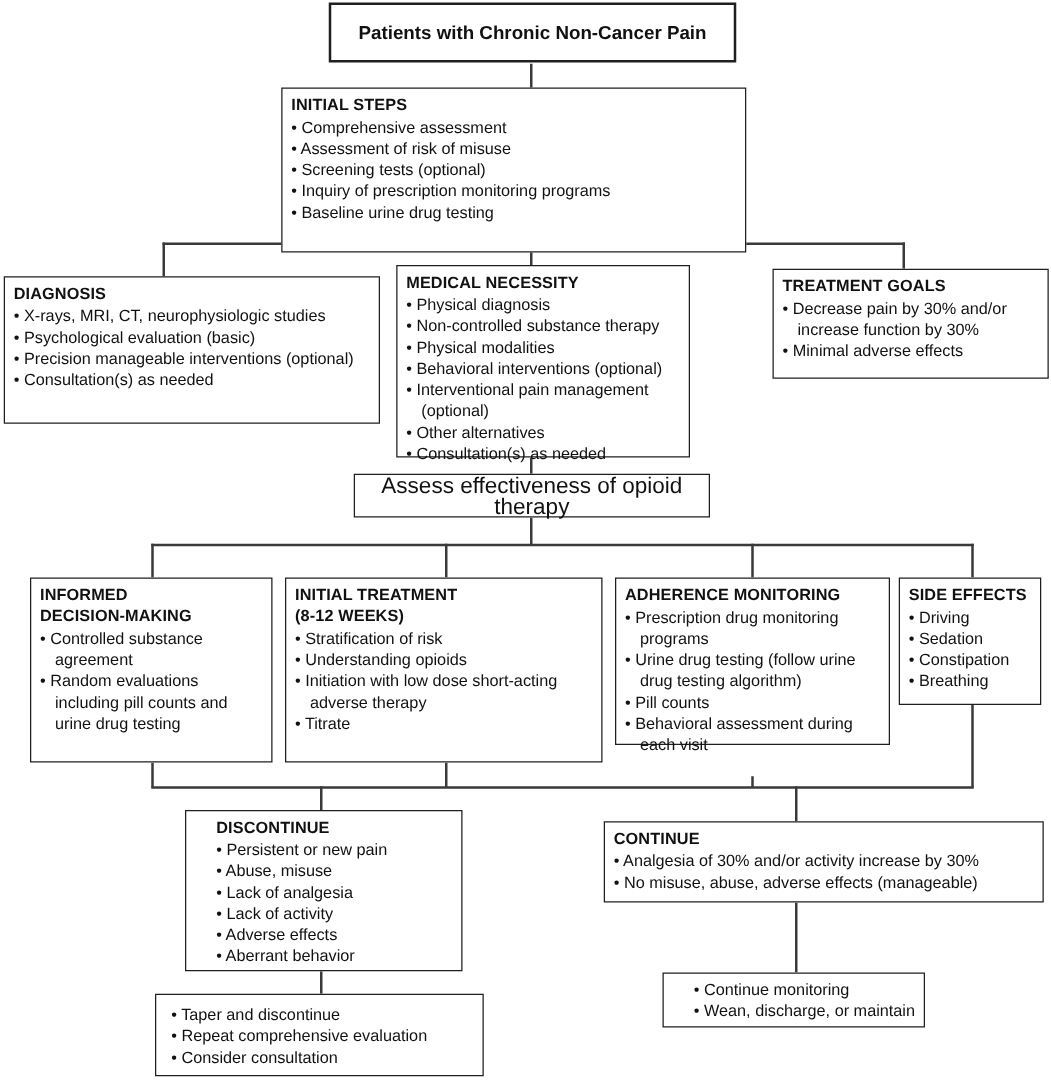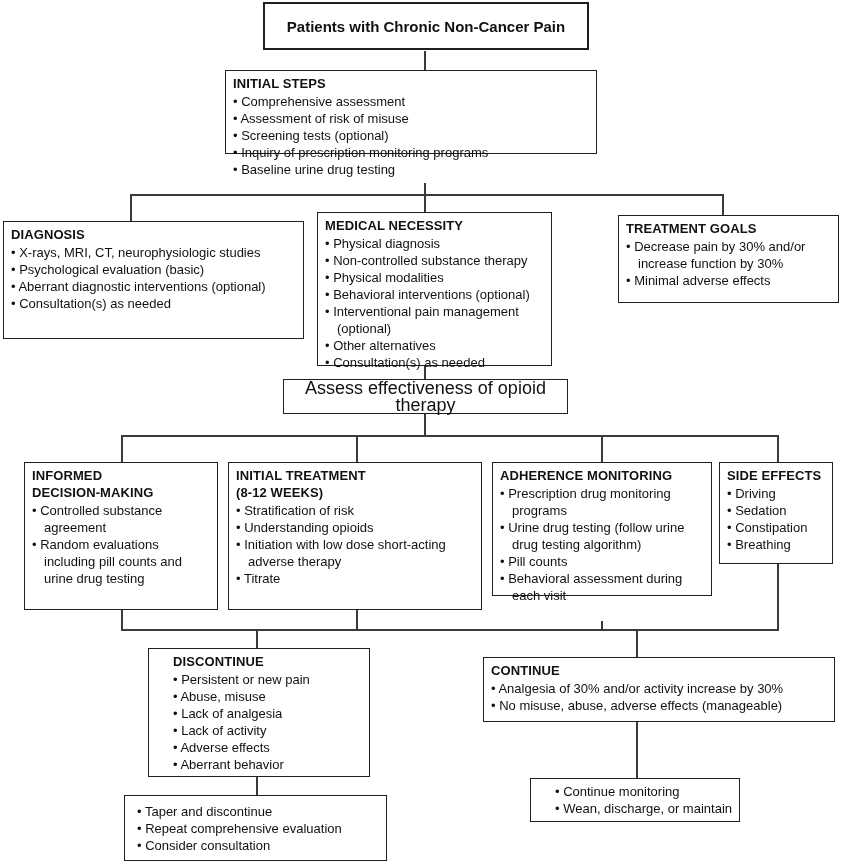--- a/index.html
+++ b/index.html
@@ -58,41 +58,41 @@
   <div class="line" style="left:601px;top:621px;width:2px;height:9px"></div>
   <div class="line" style="left:777px;top:564px;width:2px;height:66px"></div>
   <div class="line" style="left:121px;top:629px;width:658px;height:2px"></div>
   <div class="line" style="left:256px;top:629px;width:2px;height:19px"></div>
   <div class="line" style="left:636px;top:629px;width:2px;height:28px"></div>
   <div class="line" style="left:256px;top:777px;width:2px;height:18px"></div>
   <div class="line" style="left:636px;top:722px;width:2px;height:56px"></div>
 
   <div class="box center-title" style="left:263px;top:2px;width:326px;height:48px">Patients with Chronic Non-Cancer Pain</div>
 
-  <div class="box" style="left:225px;top:70px;width:372px;height:84px">
+  <div class="box" style="left:225px;top:70px;width:372px;height:132px">
     <div class="hd">
         <div>INITIAL STEPS</div>
       </div>
     <ul class="items">
         <li>• Comprehensive assessment</li>
         <li>• Assessment of risk of misuse</li>
         <li>• Screening tests (optional)</li>
         <li>• Inquiry of prescription monitoring programs</li>
         <li>• Baseline urine drug testing</li>
       </ul>
   </div>
 
   <div class="box" style="left:3px;top:221px;width:301px;height:118px">
     <div class="hd">
         <div>DIAGNOSIS</div>
       </div>
     <ul class="items">
         <li>• X-rays, MRI, CT, neurophysiologic studies</li>
         <li>• Psychological evaluation (basic)</li>
-        <li class="plain">• Aberrant diagnostic interventions (optional)</li>
+        <li class="plain">• Precision manageable interventions (optional)</li>
         <li>• Consultation(s) as needed</li>
       </ul>
   </div>
 
   <div class="box" style="left:317px;top:212px;width:235px;height:154px">
     <div class="hd">
         <div>MEDICAL NECESSITY</div>
       </div>
     <ul class="items">
         <li>• Physical diagnosis</li>

